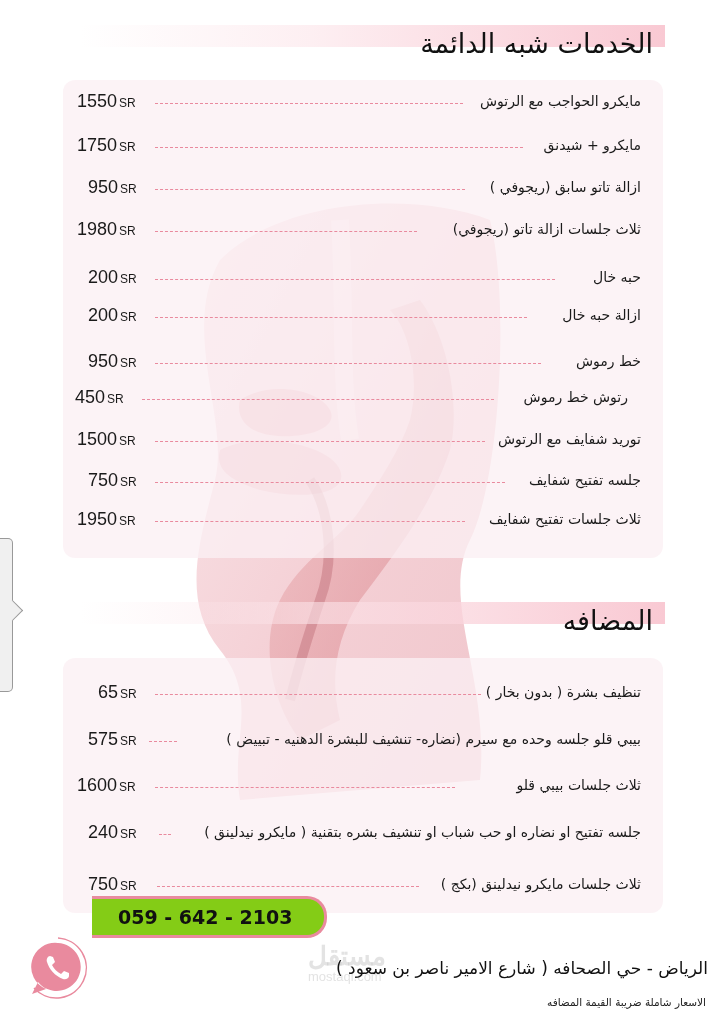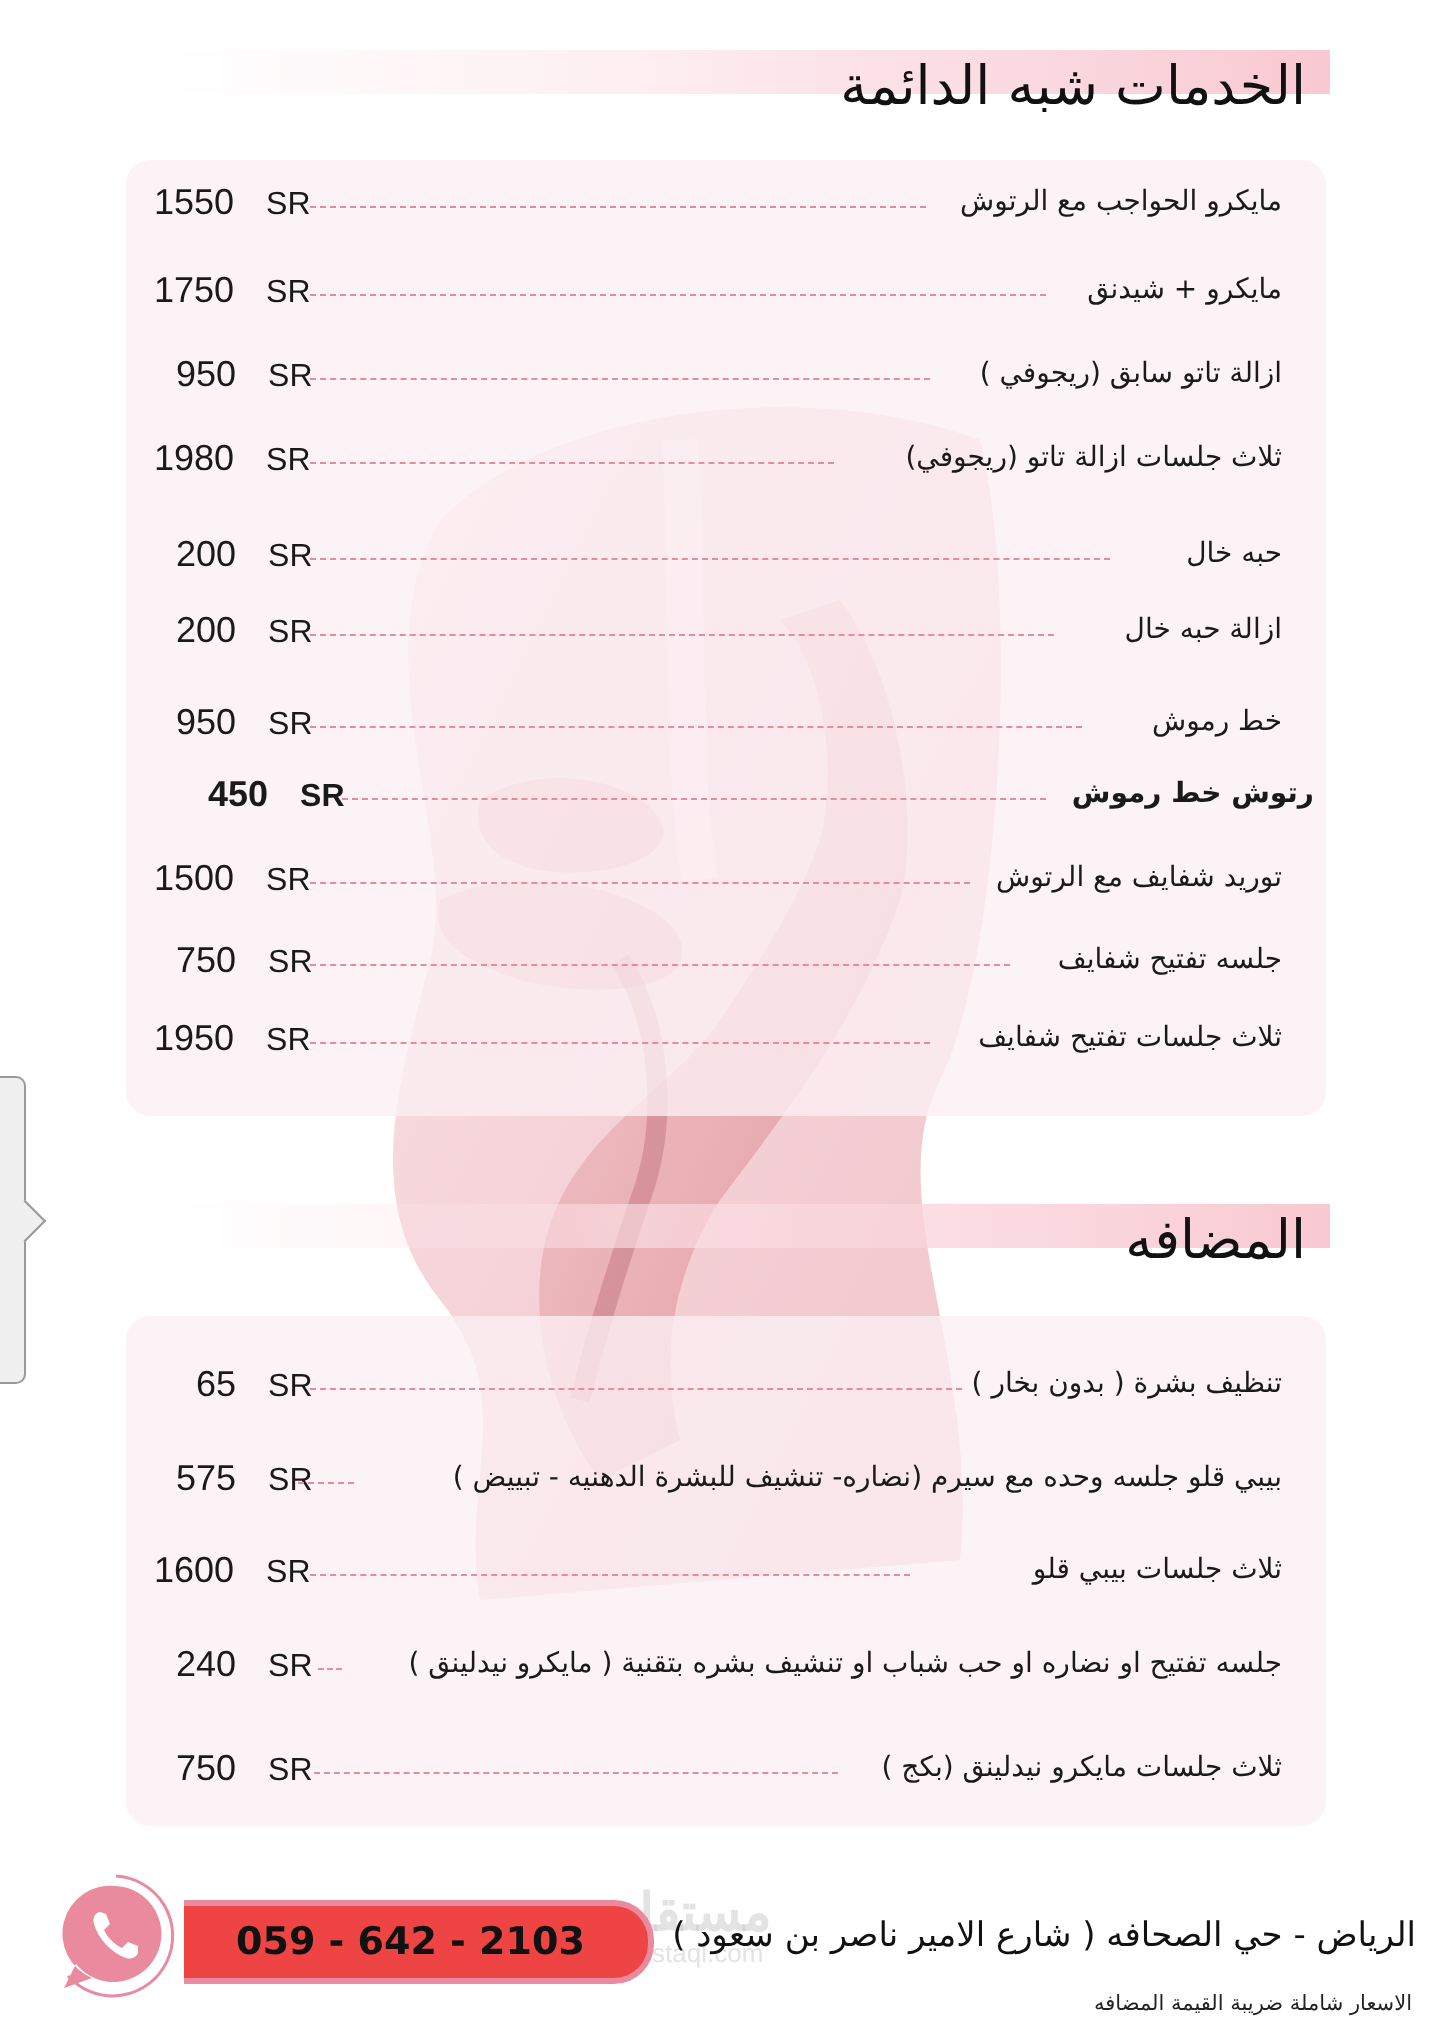--- a/index.html
+++ b/index.html
@@ -34,21 +34,21 @@
   }
 
   .row {
     position: absolute; left: 0; width: 600px; height: 24px; z-index: 4;
   }
   .row .price {
     position: absolute; left: 14px; top: 0; line-height: 24px;
     font-family: "Liberation Sans", sans-serif;
     font-size: 18px; color: #1a1a1a; white-space: nowrap;
   }
-  .row .price .cur { font-size: 16px; margin-left: 16px; }
+  .row .price .cur { font-size: 12px; margin-left: 2px; }
   .row .label {
     position: absolute; right: 22px; top: 0; line-height: 24px;
     font-size: 14px; color: #1a1a1a; direction: rtl; white-space: nowrap;
   }
   .row .dash {
     position: absolute; top: 14px; height: 0;
     border-top: 1.5px dashed #e98a9e;
   }
 
   .sidebar-handle {
@@ -59,23 +59,23 @@
   .sidebar-handle .notch {
     position: absolute; right: -8px; top: 64px; width: 14px; height: 14px;
     background: #f0f0f0; border-right: 1px solid #999; border-top: 1px solid #999;
     transform: rotate(45deg);
   }
 
   .phone-icon {
     position: absolute; left: 24px; top: 934px; width: 68px; height: 68px; z-index: 5;
   }
   .phone-pill {
-    position: absolute; left: 92px; top: 950px; width: 232px; height: 36px;
+    position: absolute; left: 92px; top: 896px; width: 232px; height: 36px;
     border: 3px solid #e98a9e; border-left: none;
-    border-radius: 0 20px 20px 0; background: #ef4444; z-index: 5;
+    border-radius: 0 20px 20px 0; background: #84cc16; z-index: 5;
   }
   .phone-pill span {
     position: absolute; left: 26px; top: 0; line-height: 36px;
     font-family: "DejaVu Sans", sans-serif; font-weight: bold; font-size: 19px; color: #111;
     white-space: nowrap;
   }
   .watermark {
     position: absolute; left: 308px; top: 942px; z-index: 4;
     color: rgba(200,200,200,0.5); font-family: "Liberation Sans", sans-serif;
   }
@@ -148,21 +148,21 @@
   <div class="row" style="left:63px; top:303px;">
     <span class="price" style="left:25px;"><span>200</span><span class="cur">SR</span></span>
     <span class="dash" style="left:92px; width:372px;"></span>
     <span class="label">ازالة حبه خال</span>
   </div>
   <div class="row" style="left:63px; top:349px;">
     <span class="price" style="left:25px;"><span>950</span><span class="cur">SR</span></span>
     <span class="dash" style="left:92px; width:386px;"></span>
     <span class="label">خط رموش</span>
   </div>
-  <div class="row" style="left:79px; top:385px;font-weight:bold;">
+  <div class="row" style="left:50px; top:385px;">
     <span class="price" style="left:25px;"><span>450</span><span class="cur">SR</span></span>
     <span class="dash" style="left:92px; width:352px;"></span>
     <span class="label">رتوش خط رموش</span>
   </div>
   <div class="row" style="left:63px; top:427px;">
     <span class="price"><span>1500</span><span class="cur">SR</span></span>
     <span class="dash" style="left:92px; width:330px;"></span>
     <span class="label">توريد شفايف مع الرتوش</span>
   </div>
   <div class="row" style="left:63px; top:468px;">

